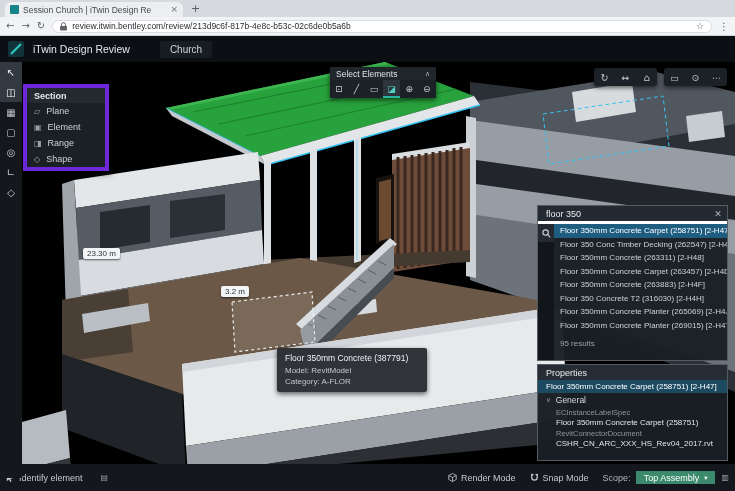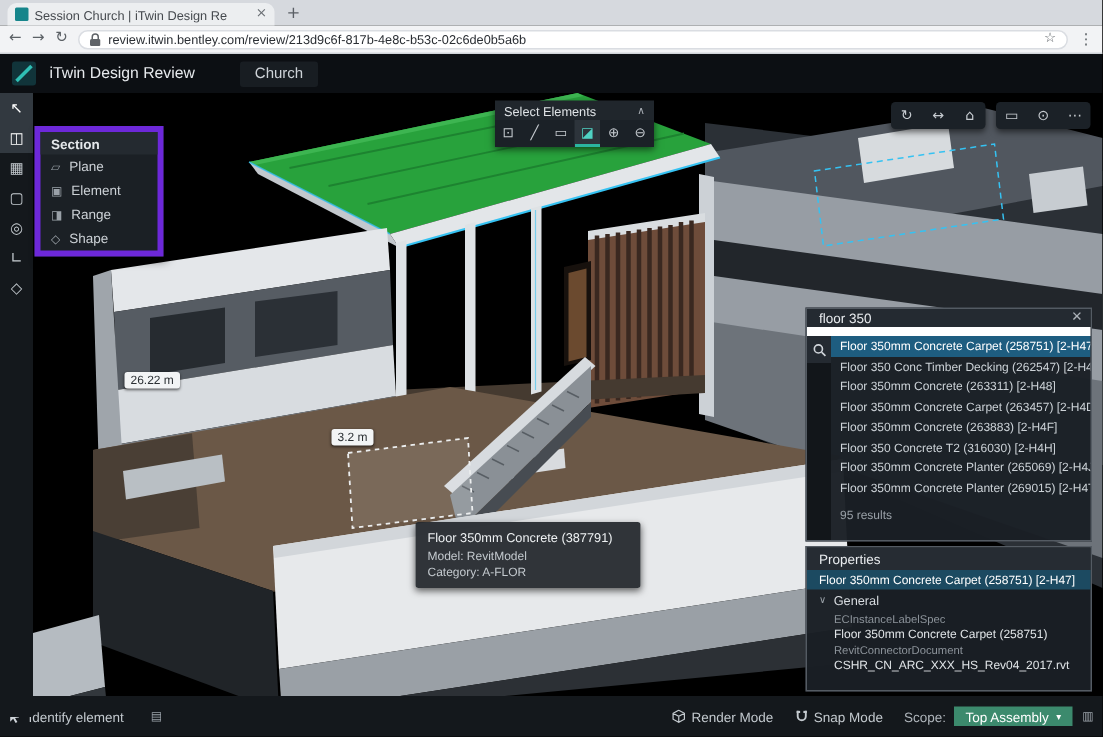--- a/index.html
+++ b/index.html
@@ -80,21 +80,21 @@
   
   .tooltip { position:absolute; left:277px; top:286px; width:150px; background:rgba(38,42,47,.95);
              border-radius:2px; padding:5px 8px; z-index:4; box-shadow:0 2px 5px rgba(0,0,0,.6); }
   .tooltip .t1 { color:#eef1f3; font-size:8.5px; margin-bottom:2px; }
   .tooltip .t2 { color:#c3c9ce; font-size:8px; line-height:1.4; }
 
   
   .search-panel { position:absolute; left:537px; top:143px; width:191px; height:156px;
                   background:rgba(26,31,37,.97); border:1px solid #545b63; z-index:6;
                   display:flex; flex-direction:column; }
-  .search-row { height:18px; background:#242a31; display:flex; align-items:center; border-bottom:6px solid #ffffff; }
+  .search-row { height:18px; background:#242a31; display:flex; align-items:center; border-bottom:3px solid #ffffff; }
   .search-text { flex:1; color:#e8ebee; font-size:9px; padding-left:8px; }
   .search-close { width:18px; text-align:center; color:#aeb4ba; font-size:9px; }
   .search-body { flex:1; display:flex; }
   .search-rail { width:16px; background:#12161a; display:flex; flex-direction:column; align-items:center; }
   .rail-cell { width:16px; height:18px; display:flex; align-items:center; justify-content:center; background:#242a31; }
   .result-list { flex:1; overflow:hidden; }
   .result-row { height:13.5px; line-height:13.5px; font-size:8px; color:#ccd2d7; padding-left:6px;
                 white-space:nowrap; overflow:hidden; }
   .result-row.selected { background:#1e5d80; color:#ffffff; }
   .result-count { font-size:8px; color:#9aa1a8; padding:7px 0 0 6px; }
@@ -279,21 +279,21 @@
     <div class="nav-cell icon-glyph">↻</div>
     <div class="nav-cell icon-glyph">↔</div>
     <div class="nav-cell icon-glyph">⌂</div>
   </div>
   <div class="nav-group g2">
     <div class="nav-cell icon-glyph">▭</div>
     <div class="nav-cell icon-glyph">⊙</div>
     <div class="nav-cell icon-glyph">⋯</div>
   </div>
 
-  <div class="measure m1">26.22 m</div>
+  <div class="measure m1">23.30 m</div>
   <div class="measure m2">3.2 m</div>
 
   <div class="tooltip">
     <div class="t1">Floor 350mm Concrete (387791)</div>
     <div class="t2">Model: RevitModel</div>
     <div class="t2">Category: A-FLOR</div>
   </div>
 
   <div class="search-panel">
     <div class="search-row">

